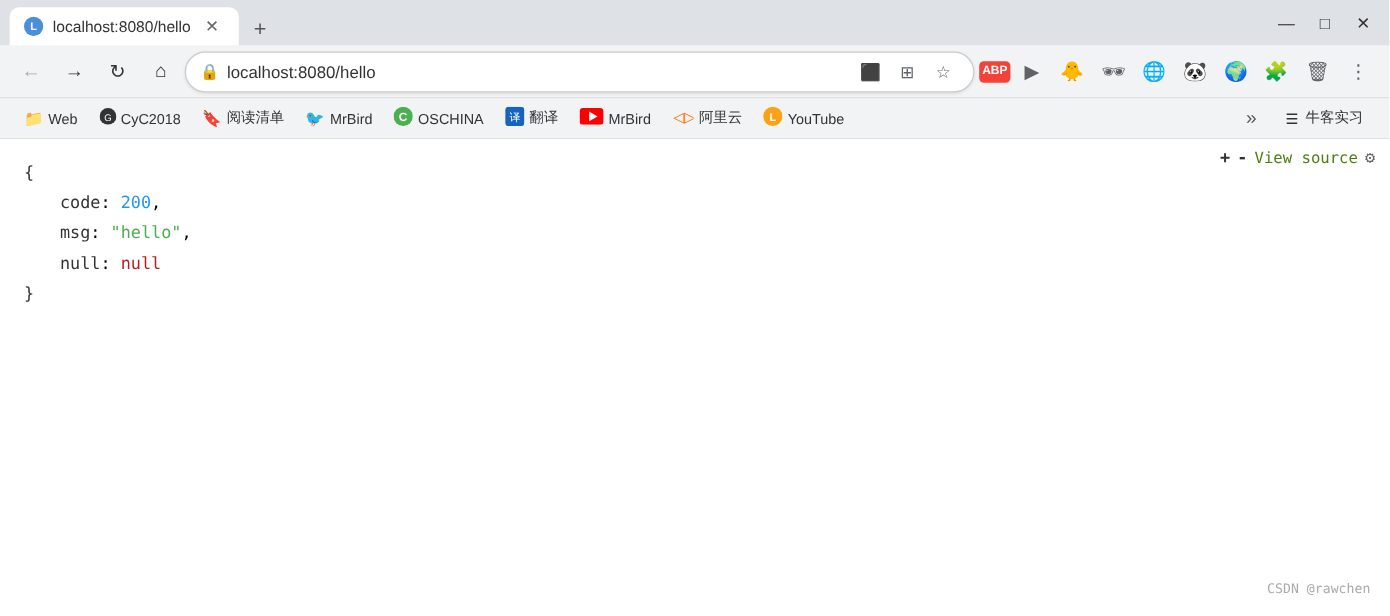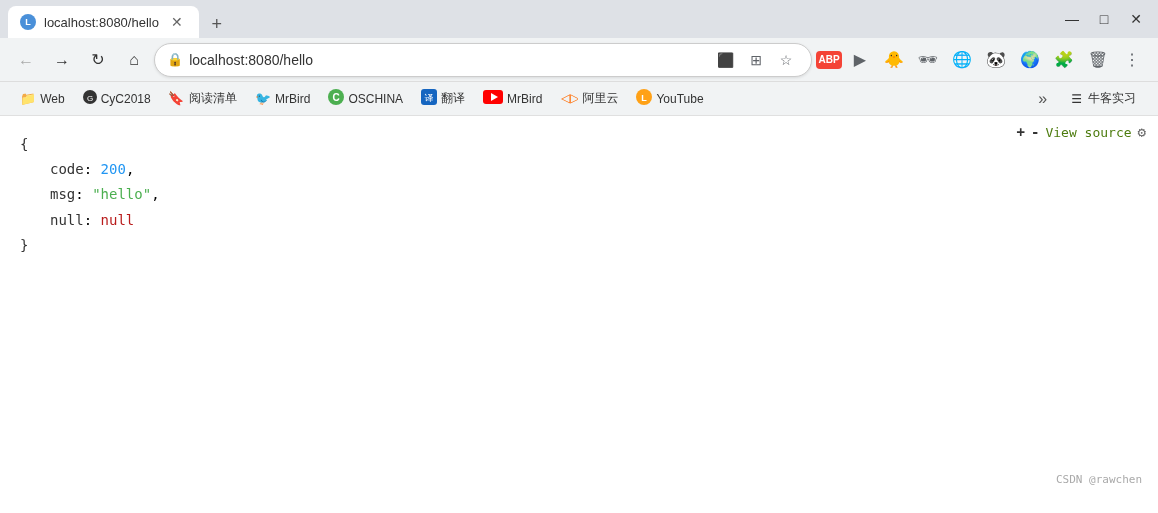--- a/index.html
+++ b/index.html
@@ -212,21 +212,21 @@
       color: #4d7c0f;
       cursor: pointer;
       text-decoration: none;
       text-align: right;
     }
     .vs-gear { color: #666; font-size: 14px; cursor: pointer; }
 
     
     .watermark {
       position: absolute;
-      bottom: 23px;
+      bottom: 12px;
       right: 16px;
       font-size: 11px;
       color: #aaa;
     }
   </style>
 </head>
 <body>
 
 <div class="titlebar">
   <div class="tab-area">

